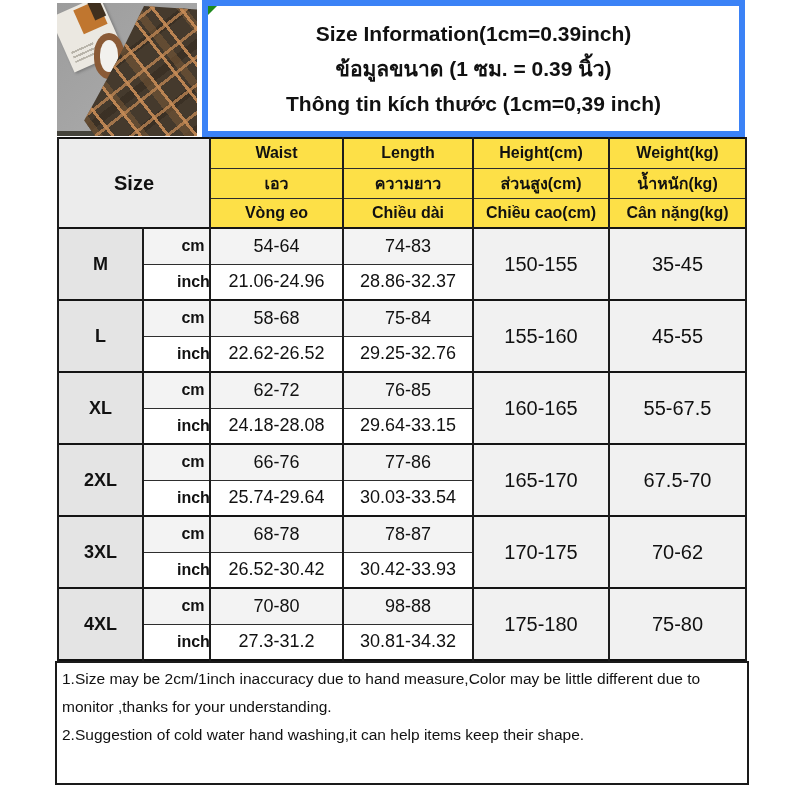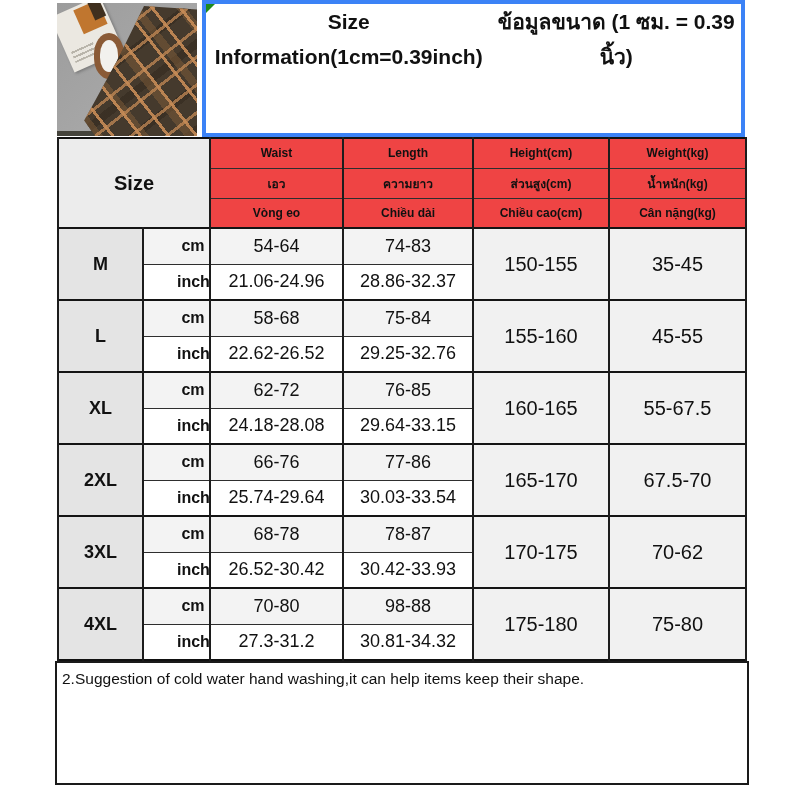--- a/index.html
+++ b/index.html
@@ -48,42 +48,42 @@
     position:absolute;left:26px;top:3px;width:122px;height:130px;z-index:4;
     clip-path:polygon(50% 0,97% 3%,102% 68%,98% 100%,10% 100%,1% 88%,28% 42%);
     background-color:#453a2d;
     background-image:
       repeating-linear-gradient(52deg,rgba(198,139,86,.9) 0 3px,rgba(0,0,0,0) 3px 22px),
       repeating-linear-gradient(-38deg,rgba(198,139,86,.72) 0 3px,rgba(0,0,0,0) 3px 22px),
       repeating-linear-gradient(52deg,rgba(128,93,57,.5) 8px 16px,rgba(0,0,0,0) 16px 44px),
       repeating-linear-gradient(-38deg,rgba(52,42,31,.6) 6px 14px,rgba(0,0,0,0) 14px 40px);
   }
   .title-cell{
-    flex:1;border:4px solid #3b82f6;position:relative;background:#fff;
-    display:flex;flex-direction:row;justify-content:center;text-align:center;
+    flex:1;border:6px solid #3b82f6;position:relative;background:#fff;
+    display:flex;flex-direction:column;justify-content:center;text-align:center;
   }
   .corner-marker{
     position:absolute;left:0;top:0;width:0;height:0;
     border-top:9px solid #1e8a1e;border-right:9px solid transparent;
   }
   .title-line{font-weight:bold;font-size:21px;line-height:35px;}
 
   
   table.size-table{
     width:688px;border-collapse:collapse;table-layout:fixed;
     border:2px solid #111;
   }
   .size-table th,.size-table td{
     border-top:1px solid #2e2e2e;border-bottom:1px solid #2e2e2e;
     border-left:2px solid #1c1c1c;border-right:2px solid #1c1c1c;
     text-align:center;vertical-align:middle;padding:0;overflow:hidden;
   }
   .size-table thead tr{height:30px;}
   .size-table tbody tr{height:36px;}
-  .size-table th{background:#ef4444;font-size:12px;font-weight:bold;}
+  .size-table th{background:#fde047;font-size:16px;font-weight:bold;}
   th.size-head{background:#ececec;font-size:20px;}
   .size-table tr.group-start td{border-top:2px solid #141414;}
   td.size-cell{background:#e4e4e4;font-weight:bold;font-size:18px;}
   td.unit-cell{font-weight:bold;font-size:16px;padding-left:33px;}
   tr.row-cm td.unit-cell,tr.row-cm td.val-cell{background:#f3f3f3;}
   tr.row-inch td{background:#ffffff;}
   td.val-cell{font-size:18px;margin-top:32px;}
   td.span-cell{background:#f1f1f1;font-size:20px;}
 
   
@@ -113,20 +113,21 @@
       <div class="cactus-prop">
         <div class="cactus-arm"></div>
       </div>
       <div class="skirt-graphic"></div>
     </div>
 
     <div class="title-cell">
       <div class="corner-marker"></div>
       <div class="title-line">Size Information(1cm=0.39inch)</div>
       <div class="title-line">ข้อมูลขนาด (1 ซม. = 0.39 นิ้ว)</div>
+      <div class="title-line">Thông tin kích thước (1cm=0,39 inch)</div>
     </div>
   </div>
 
   <table class="size-table">
     <colgroup>
       <col style="width:85px">
         <col style="width:67px">
         <col style="width:133px">
       <col style="width:130px">
         <col style="width:136px">
@@ -235,16 +236,17 @@
       </tr>
       <tr class="row-inch">
         <td class="unit-cell">inch</td>
         <td class="val-cell">27.3-31.2</td>
         <td class="val-cell">30.81-34.32</td>
       </tr>
     </tbody>
   </table>
 
   <div class="attention-box">
+    <div>1.Size may be 2cm/1inch inaccuracy due to hand measure,Color may be little different due to monitor ,thanks for your understanding.</div>
     <div>2.Suggestion of cold water hand washing,it can help items keep their shape.</div>
   </div>
 
 </div>
 
 </body></html>

